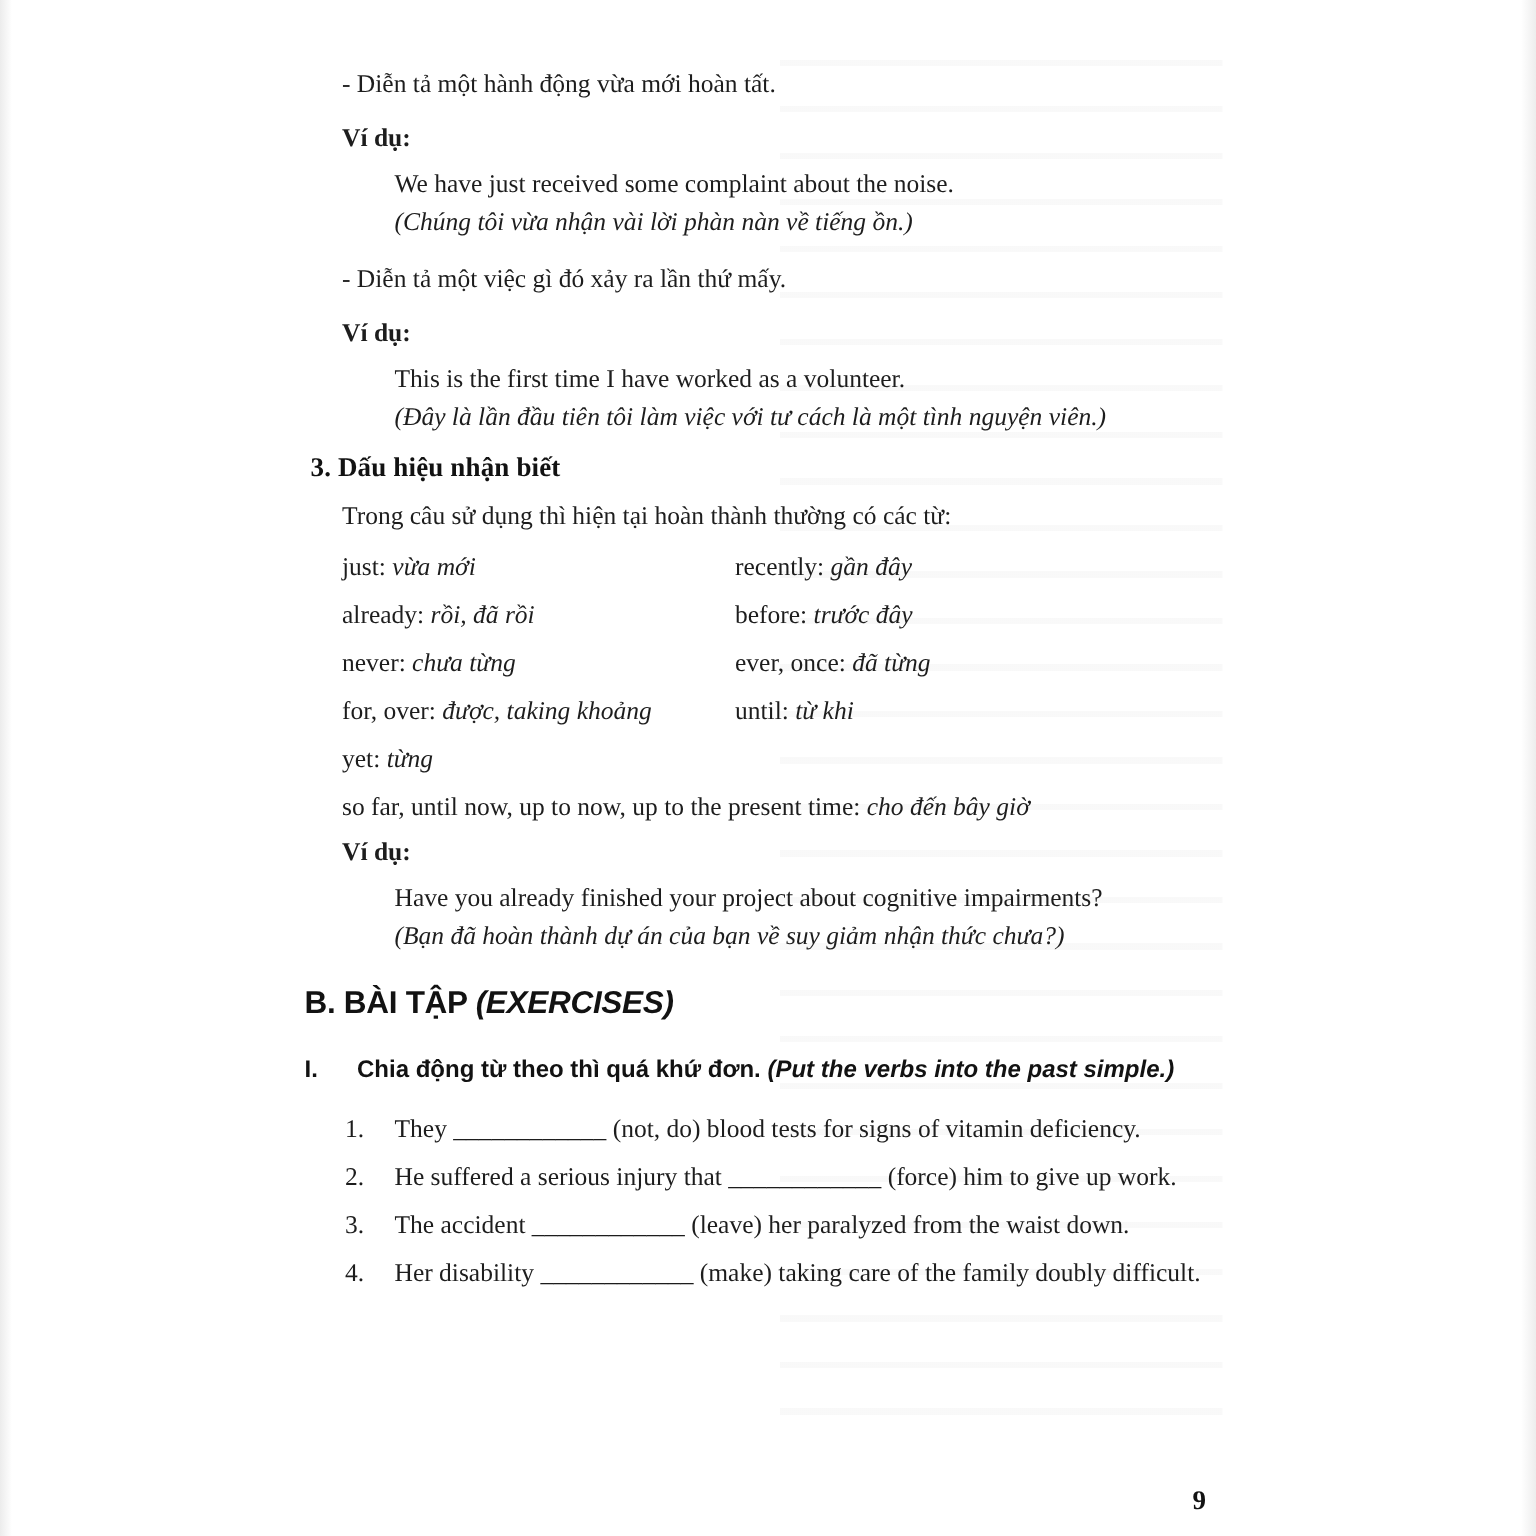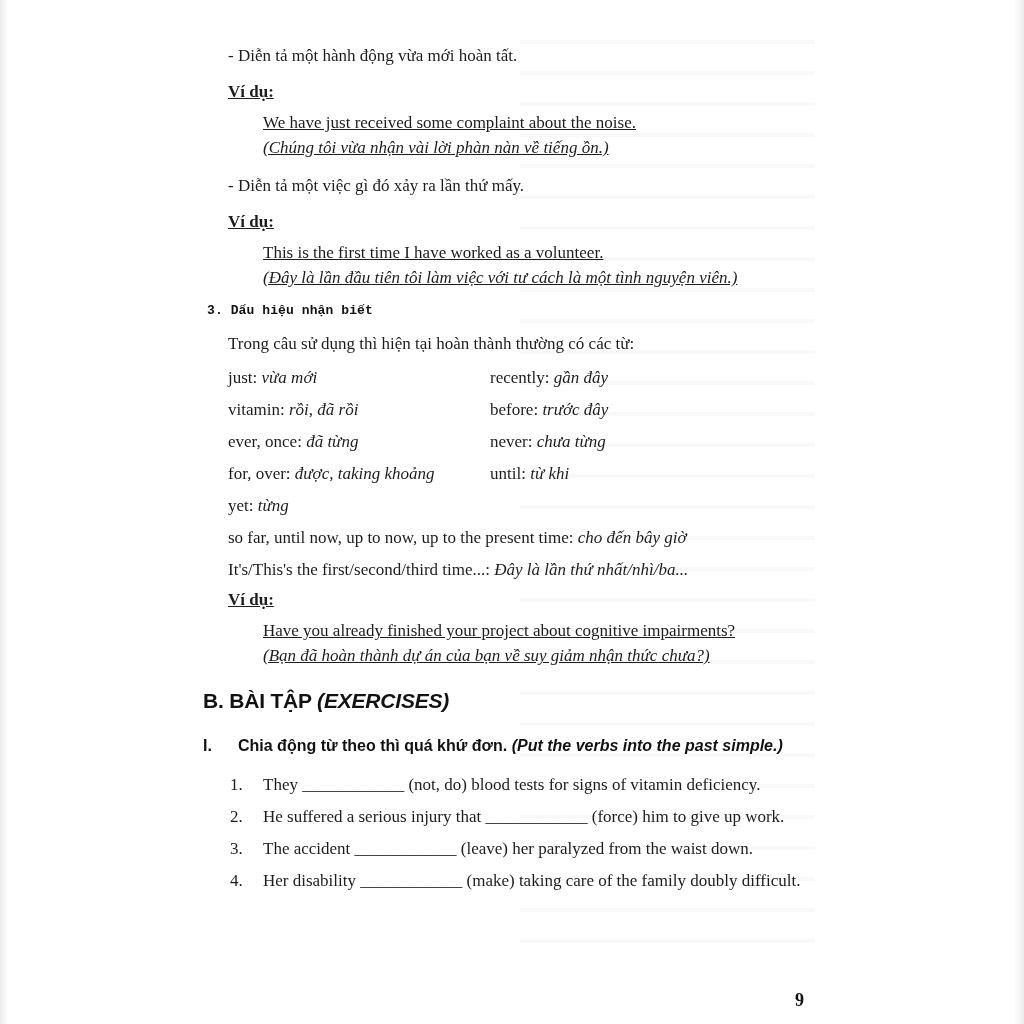--- a/index.html
+++ b/index.html
@@ -19,29 +19,29 @@
   .bleed {
     position:absolute; left:520px; top:40px; width:295px; height:920px;
     background:repeating-linear-gradient(180deg, rgba(110,110,110,0.045) 0 4px, transparent 4px 31px);
     pointer-events:none;
   }
   .content { position:absolute; left:205px; top:44px; width:610px; }
 
   .body { font-size:17px; line-height:24px; }
   .italic { font-style:italic; }
   .bullet { margin-left:23px; }
-  .vidu { margin:12px 0 6px 23px; font-weight:bold;text-decoration:underline; }
+  .vidu { margin:12px 0 6px 23px; font-weight:bold; }
   .vidu.tight { margin-top:2px; }
-  .example { margin-left:58px;text-decoration:underline; }
+  .example { margin-left:58px; }
   .example .body { line-height:25px; }
   .mt-b2 { margin-top:14px; }
 
   .h-signals {
-    font-family:Liberation Mono, monospace;
-    font-size:13px; font-weight:bold; color:#121212;
+    font-family:Liberation Serif, serif;
+    font-size:18px; font-weight:bold; color:#121212;
     margin:10px 0 0 2px; line-height:22px; letter-spacing:0.1px;
   }
   .intro { margin-top:10px; }
 
   .kw-grid {
     display:grid; grid-template-columns:262px 1fr;
     margin:6px 0 0 23px;
   }
   .kw-grid .body { line-height:32px; }
   .kwline { line-height:32px !important; }
@@ -95,35 +95,34 @@
       <p class="body italic">(Đây là lần đầu tiên tôi làm việc với tư cách là một tình nguyện viên.)</p>
     </div>
 
     <h3 class="h-signals">3. Dấu hiệu nhận biết</h3>
     <p class="body bullet intro">Trong câu sử dụng thì hiện tại hoàn thành thường có các từ:</p>
 
     <div class="kw-grid">
       <p class="body"><span>just:</span> <span class="italic">vừa mới</span></p>
       <p class="body"><span>recently:</span> <span class="italic">gần đây</span></p>
 
-      <p class="body"><span>vitamin:</span> <span class="italic">rồi, đã rồi</span></p>
+      <p class="body"><span>already:</span> <span class="italic">rồi, đã rồi</span></p>
       <p class="body"><span>before:</span> <span class="italic">trước đây</span></p>
 
+      <p class="body"><span>never:</span> <span class="italic">chưa từng</span></p>
       <p class="body"><span>ever, once:</span> <span class="italic">đã từng</span></p>
-      <p class="body"><span>never:</span> <span class="italic">chưa từng</span></p>
 
       <p class="body"><span>for, over:</span> <span class="italic">được, taking khoảng</span></p>
       <p class="body"><span>until:</span> <span class="italic">từ khi</span></p>
 
       <p class="body"><span>yet:</span> <span class="italic">từng</span></p>
       <p class="body"><span></span> <span class="italic"></span></p>
     </div>
 
     <p class="body bullet kwline"><span>so far, until now, up to now, up to the present time:</span> <span class="italic">cho đến bây giờ</span></p>
-    <p class="body bullet kwline"><span>It's/This's the first/second/third time...:</span> <span class="italic">Đây là lần thứ nhất/nhì/ba...</span></p>
 
     <p class="body vidu tight">Ví dụ:</p>
     <div class="example">
       <p class="body">Have you already finished your project about cognitive impairments?</p>
       <p class="body italic">(Bạn đã hoàn thành dự án của bạn về suy giảm nhận thức chưa?)</p>
     </div>
 
     <h2 class="h-exercises">
       <span>B. BÀI TẬP</span>
       <span class="it">(EXERCISES)</span>

